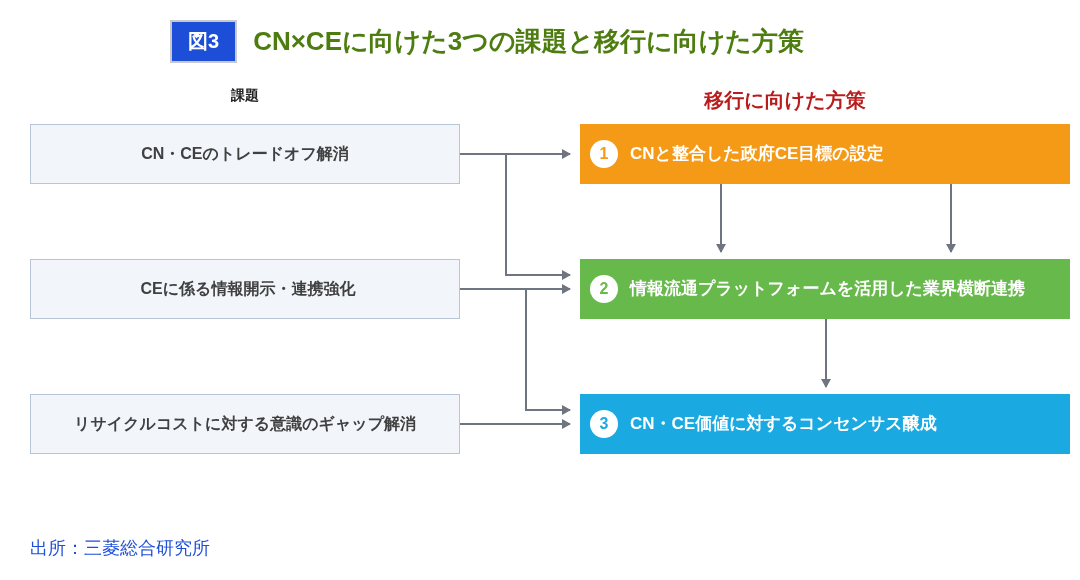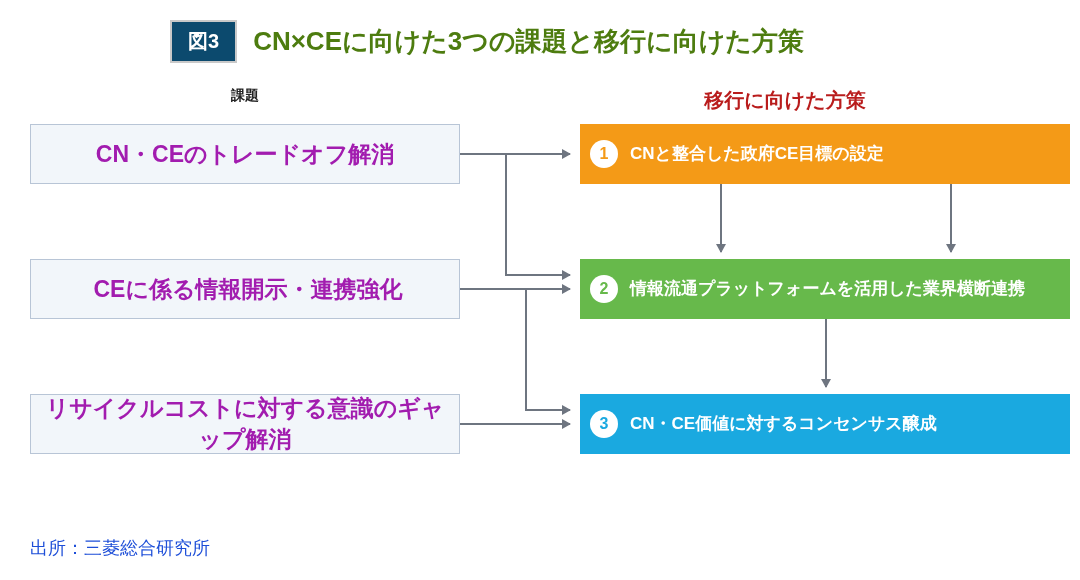--- a/index.html
+++ b/index.html
@@ -16,21 +16,21 @@
       padding: 20px 30px;
     }
     .header {
       display: flex;
       align-items: center;
       gap: 16px;
       margin-bottom: 24px;
       padding-left: 140px;
     }
     .fig-badge {
-      background: #0c4a6e;
+      background: #1d4ed8;
       color: #ffffff;
       font-weight: bold;
       padding: 6px 16px;
       font-size: 20px;
       border: 2px solid #c9c9c9;
     }
     .title {
       font-size: 26px;
       font-weight: bold;
       color: #4d7c0f;
@@ -61,23 +61,23 @@
     .issue-box {
       position: absolute;
       left: 0;
       width: 430px;
       height: 60px;
       background: #f2f6fa;
       border: 1px solid #b8c5d6;
       display: flex;
       align-items: center;
       justify-content: center;
-      color: #a21caf;
-      font-weight: bold;
-      font-size: 23px;
+      color: #404040;
+      font-weight: bold;
+      font-size: 16px;
       text-align: center;
       padding: 0 10px;
     }
     .issue-1 { top: 0; }
     .issue-2 { top: 135px; padding-left: 16px; }
     .issue-3 { top: 270px; }
     .measure-box {
       position: absolute;
       left: 550px;
       width: 490px;

